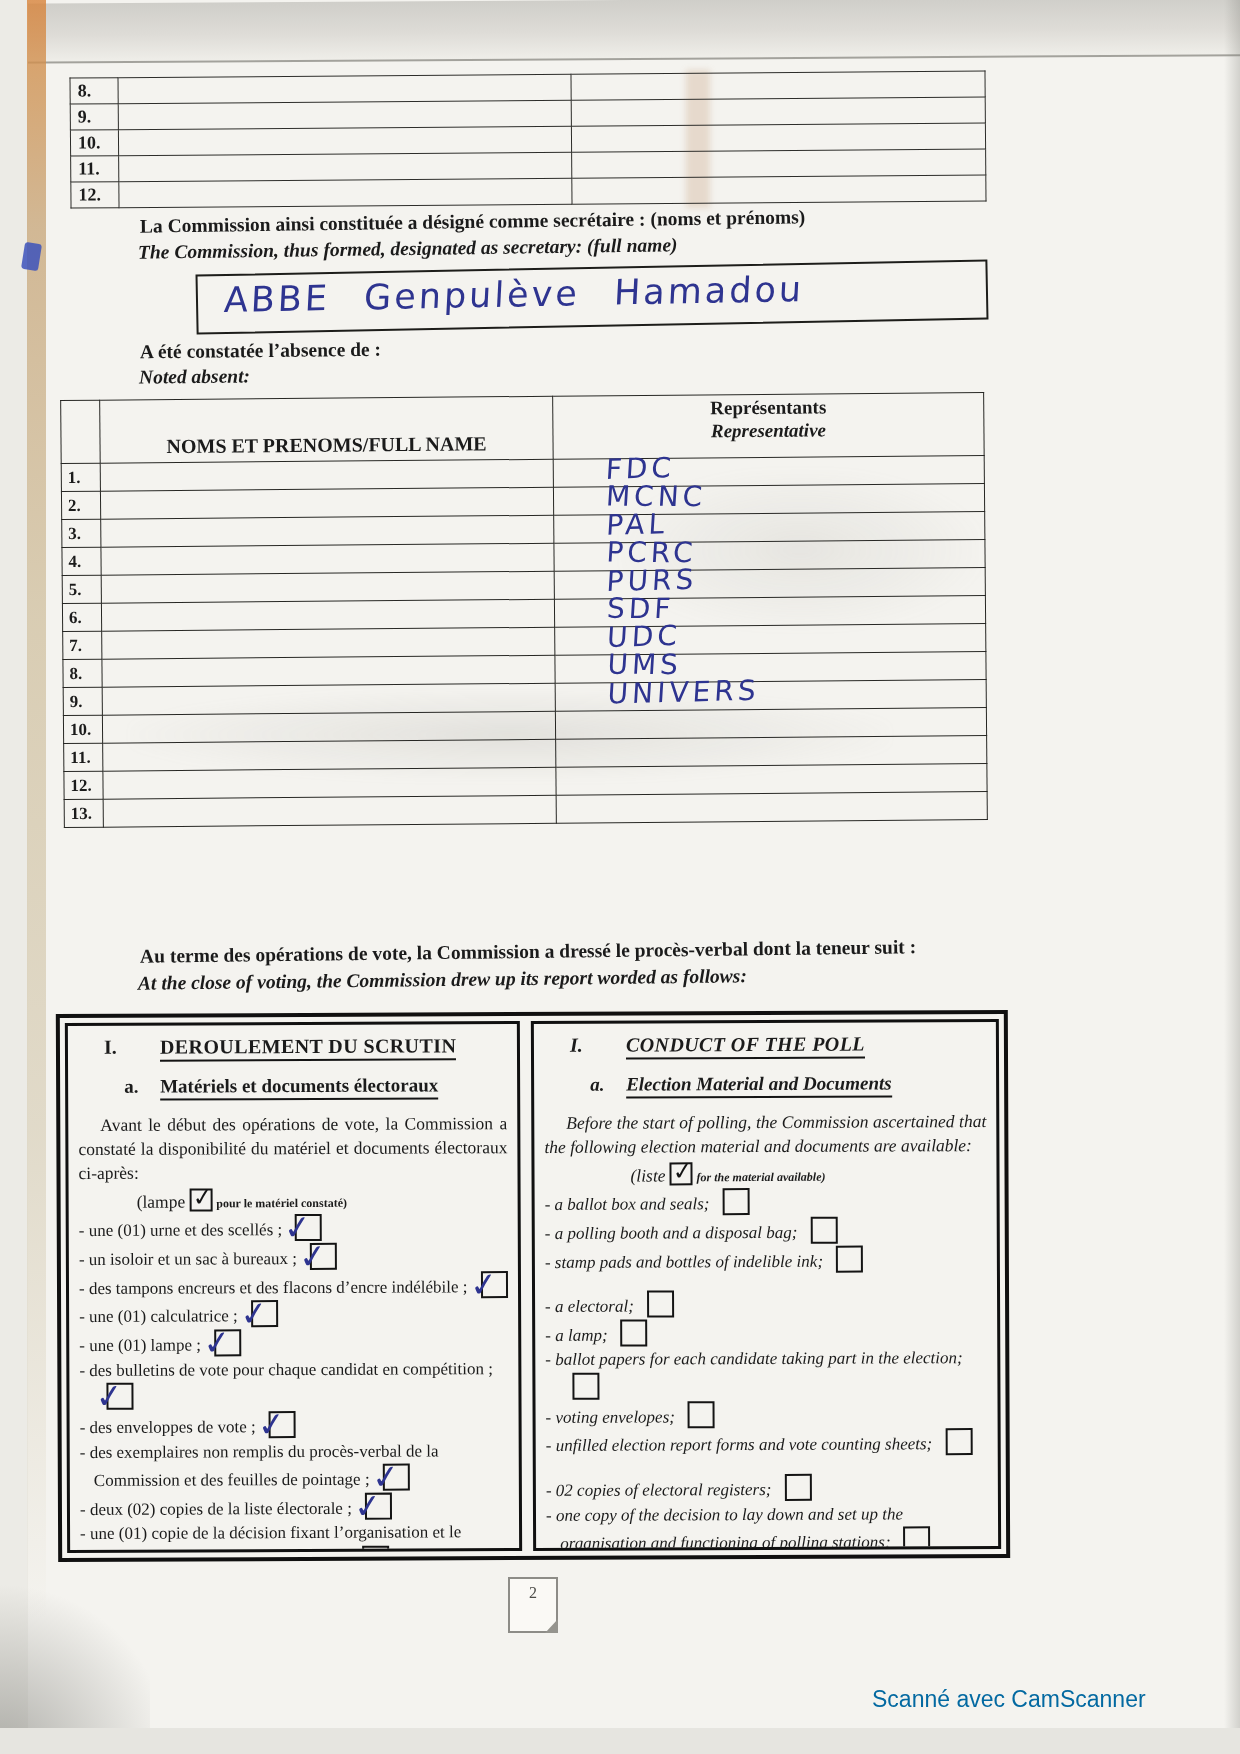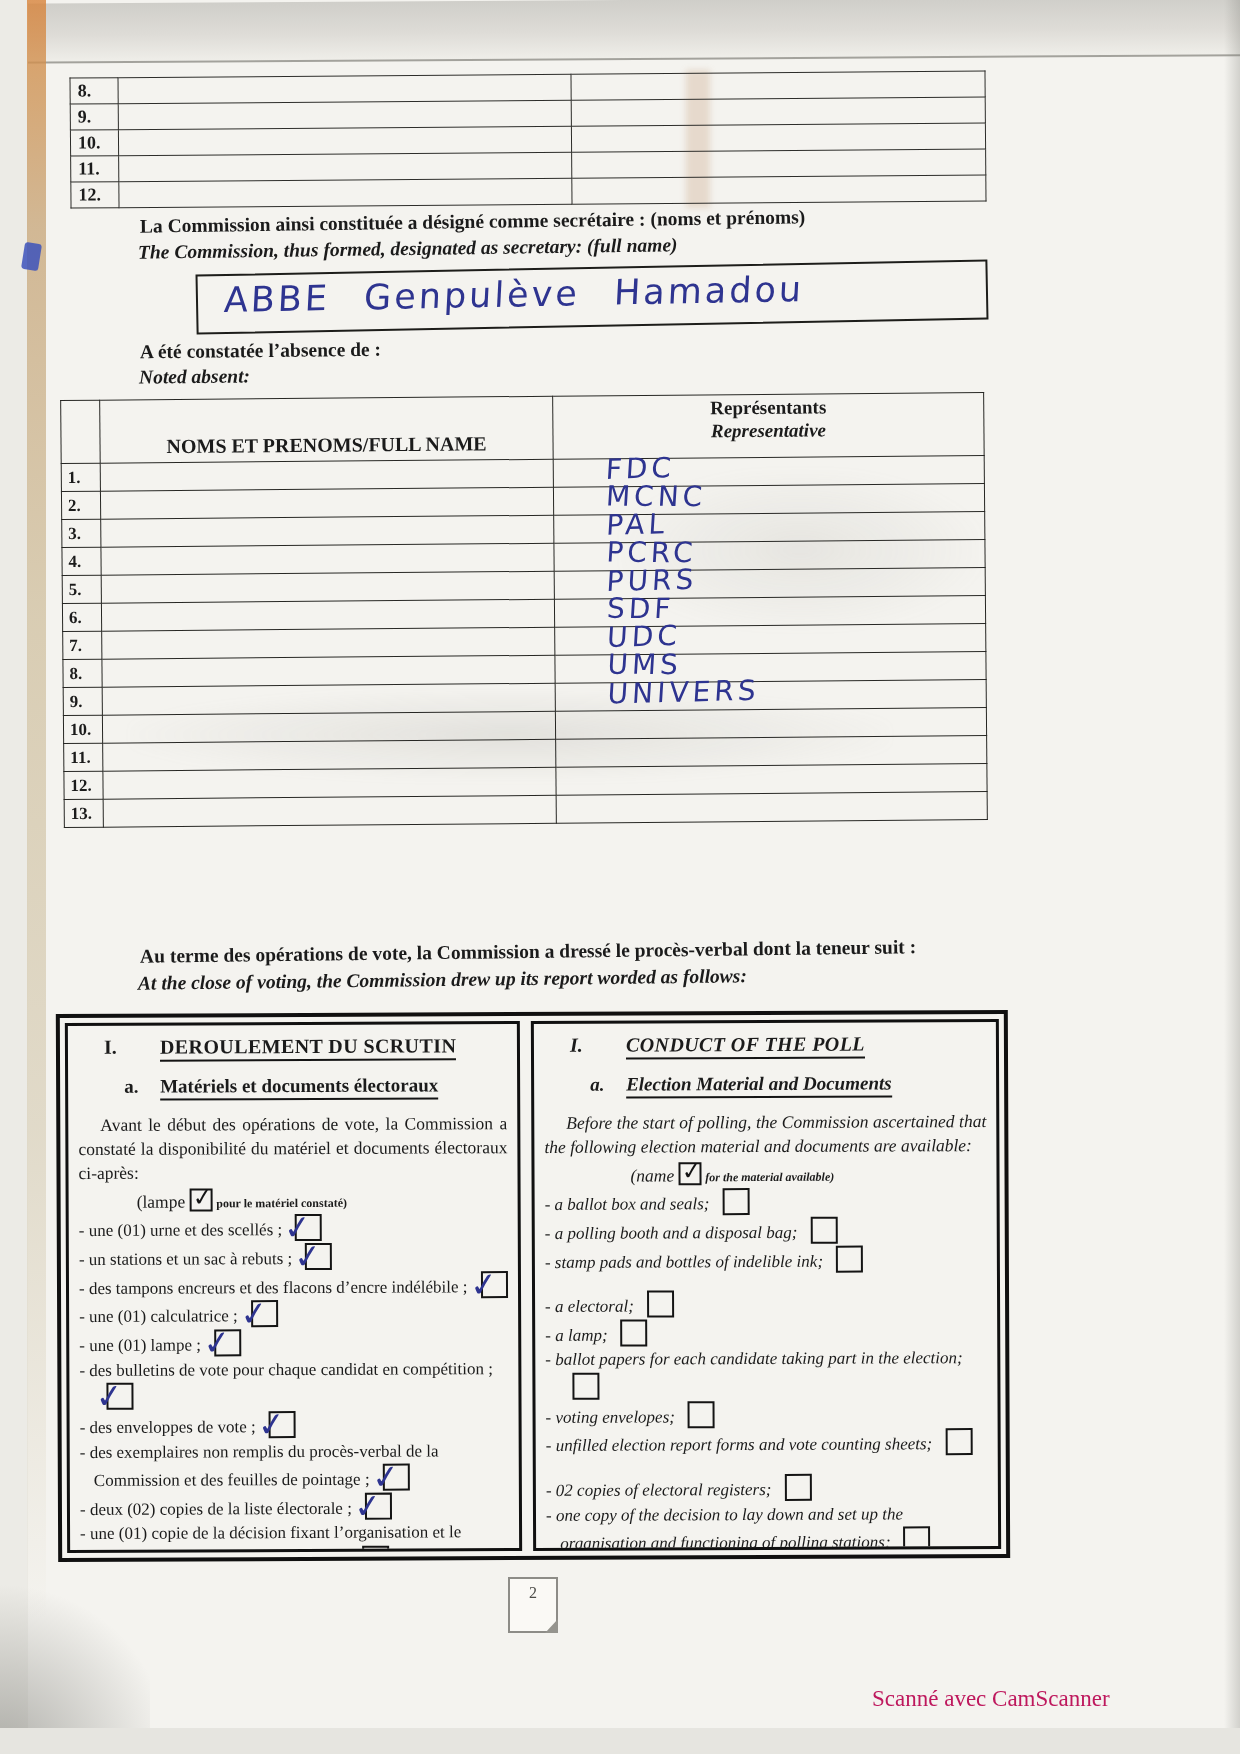--- a/index.html
+++ b/index.html
@@ -101,22 +101,22 @@
       font-family:"DejaVu Sans",sans-serif;transform:rotate(-6deg);display:none;font-style:normal;}
   .cb.checked .tick{display:block;}
   .cb.print .tick{color:#141414;font-size:24px;top:-7px;left:1px;}
 
   
   .page-tab{position:absolute;left:508px;top:1577px;width:46px;height:52px;
     border:2px solid #8d8c87;background:#faf9f5;}
   .page-tab .pn{display:block;text-align:center;margin-top:5px;font-size:16px;color:#4c4c48;}
   .page-tab .fold{position:absolute;right:-2px;bottom:-2px;width:0;height:0;
     border-left:13px solid transparent;border-bottom:14px solid #95948e;}
-  .watermark{position:absolute;left:872px;top:1686px;font-family:Liberation Serif, serif;
-    font-size:23px;color:#be185d;}
+  .watermark{position:absolute;left:872px;top:1686px;font-family:Liberation Sans, sans-serif;
+    font-size:23px;color:#0369a1;}
 </style>
 </head>
 <body>
 
 <div class="page">
 
   <div class="edge-top"></div>
   <div class="edge-left-white"></div>
   <div class="side-strip"></div>
   <div class="blue-mark"></div>
@@ -285,21 +285,21 @@
       <div class="sub-head">
         <span class="n">a.</span>
         <span class="t u">Matériels et documents électoraux</span>
       </div>
       <div class="intro">Avant le début des opérations de vote, la Commission a constaté la disponibilité du matériel et documents électoraux ci-après:</div>
       <div class="mark-line">
         <span>(lampe</span><span class="cb small print checked"><span class="tick">✓</span></span><span class="b">pour le matériel constaté)</span>
       </div>
       <div class="items">
         <div class="item"><span>une (01) urne et des scellés ;</span><span class="cb pen checked"><span class="tick">✓</span></span></div>
-        <div class="item"><span>un stations et un sac à rebuts ;</span><span class="cb pen checked"><span class="tick">✓</span></span></div>
+        <div class="item"><span>un isoloir et un sac à bureaux ;</span><span class="cb pen checked"><span class="tick">✓</span></span></div>
         <div class="item"><span>des tampons encreurs et des flacons d’encre indélébile ;</span><span class="cb pen checked"><span class="tick">✓</span></span></div>
         <div class="item"><span>une (01) calculatrice ;</span><span class="cb pen checked"><span class="tick">✓</span></span></div>
         <div class="item"><span>une (01) lampe ;</span><span class="cb pen checked"><span class="tick">✓</span></span></div>
         <div class="item"><span>des bulletins de vote pour chaque candidat en compétition ;</span><span class="cb pen checked"><span class="tick">✓</span></span></div>
         <div class="item"><span>des enveloppes de vote ;</span><span class="cb pen checked"><span class="tick">✓</span></span></div>
         <div class="item"><span>des exemplaires non remplis du procès-verbal de la Commission et des feuilles de pointage ;</span><span class="cb pen checked"><span class="tick">✓</span></span></div>
         <div class="item"><span>deux (02) copies de la liste électorale ;</span><span class="cb pen checked"><span class="tick">✓</span></span></div>
         <div class="item"><span>une (01) copie de la décision fixant l’organisation et le fonctionnement des bureaux de vote ;</span><span class="cb pen checked"><span class="tick">✓</span></span></div>
       </div>
     </div>
@@ -308,21 +308,21 @@
       <div class="sec-head">
         <span class="n">I.</span>
         <span class="t u">CONDUCT OF THE POLL</span>
       </div>
       <div class="sub-head">
         <span class="n">a.</span>
         <span class="t u">Election Material and Documents</span>
       </div>
       <div class="intro">Before the start of polling, the Commission ascertained that the following election material and documents are available:</div>
       <div class="mark-line">
-        <span>(name</span><span class="cb small print checked"><span class="tick">✓</span></span><span class="b">for the material available)</span>
+        <span>(liste</span><span class="cb small print checked"><span class="tick">✓</span></span><span class="b">for the material available)</span>
       </div>
       <div class="items">
         <div class="item"><span>a ballot box and seals;</span><span class="cb"></span></div>
         <div class="item"><span>a polling booth and a disposal bag;</span><span class="cb"></span></div>
         <div class="item"><span>stamp pads and bottles of indelible ink;</span><span class="cb"></span></div>
         <div class="item gap"><span>a electoral;</span><span class="cb"></span></div>
         <div class="item"><span>a lamp;</span><span class="cb"></span></div>
         <div class="item"><span>ballot papers for each candidate taking part in the election;</span><span class="cb"></span></div>
         <div class="item"><span>voting envelopes;</span><span class="cb"></span></div>
         <div class="item"><span>unfilled election report forms and vote counting sheets;</span><span class="cb"></span></div>

